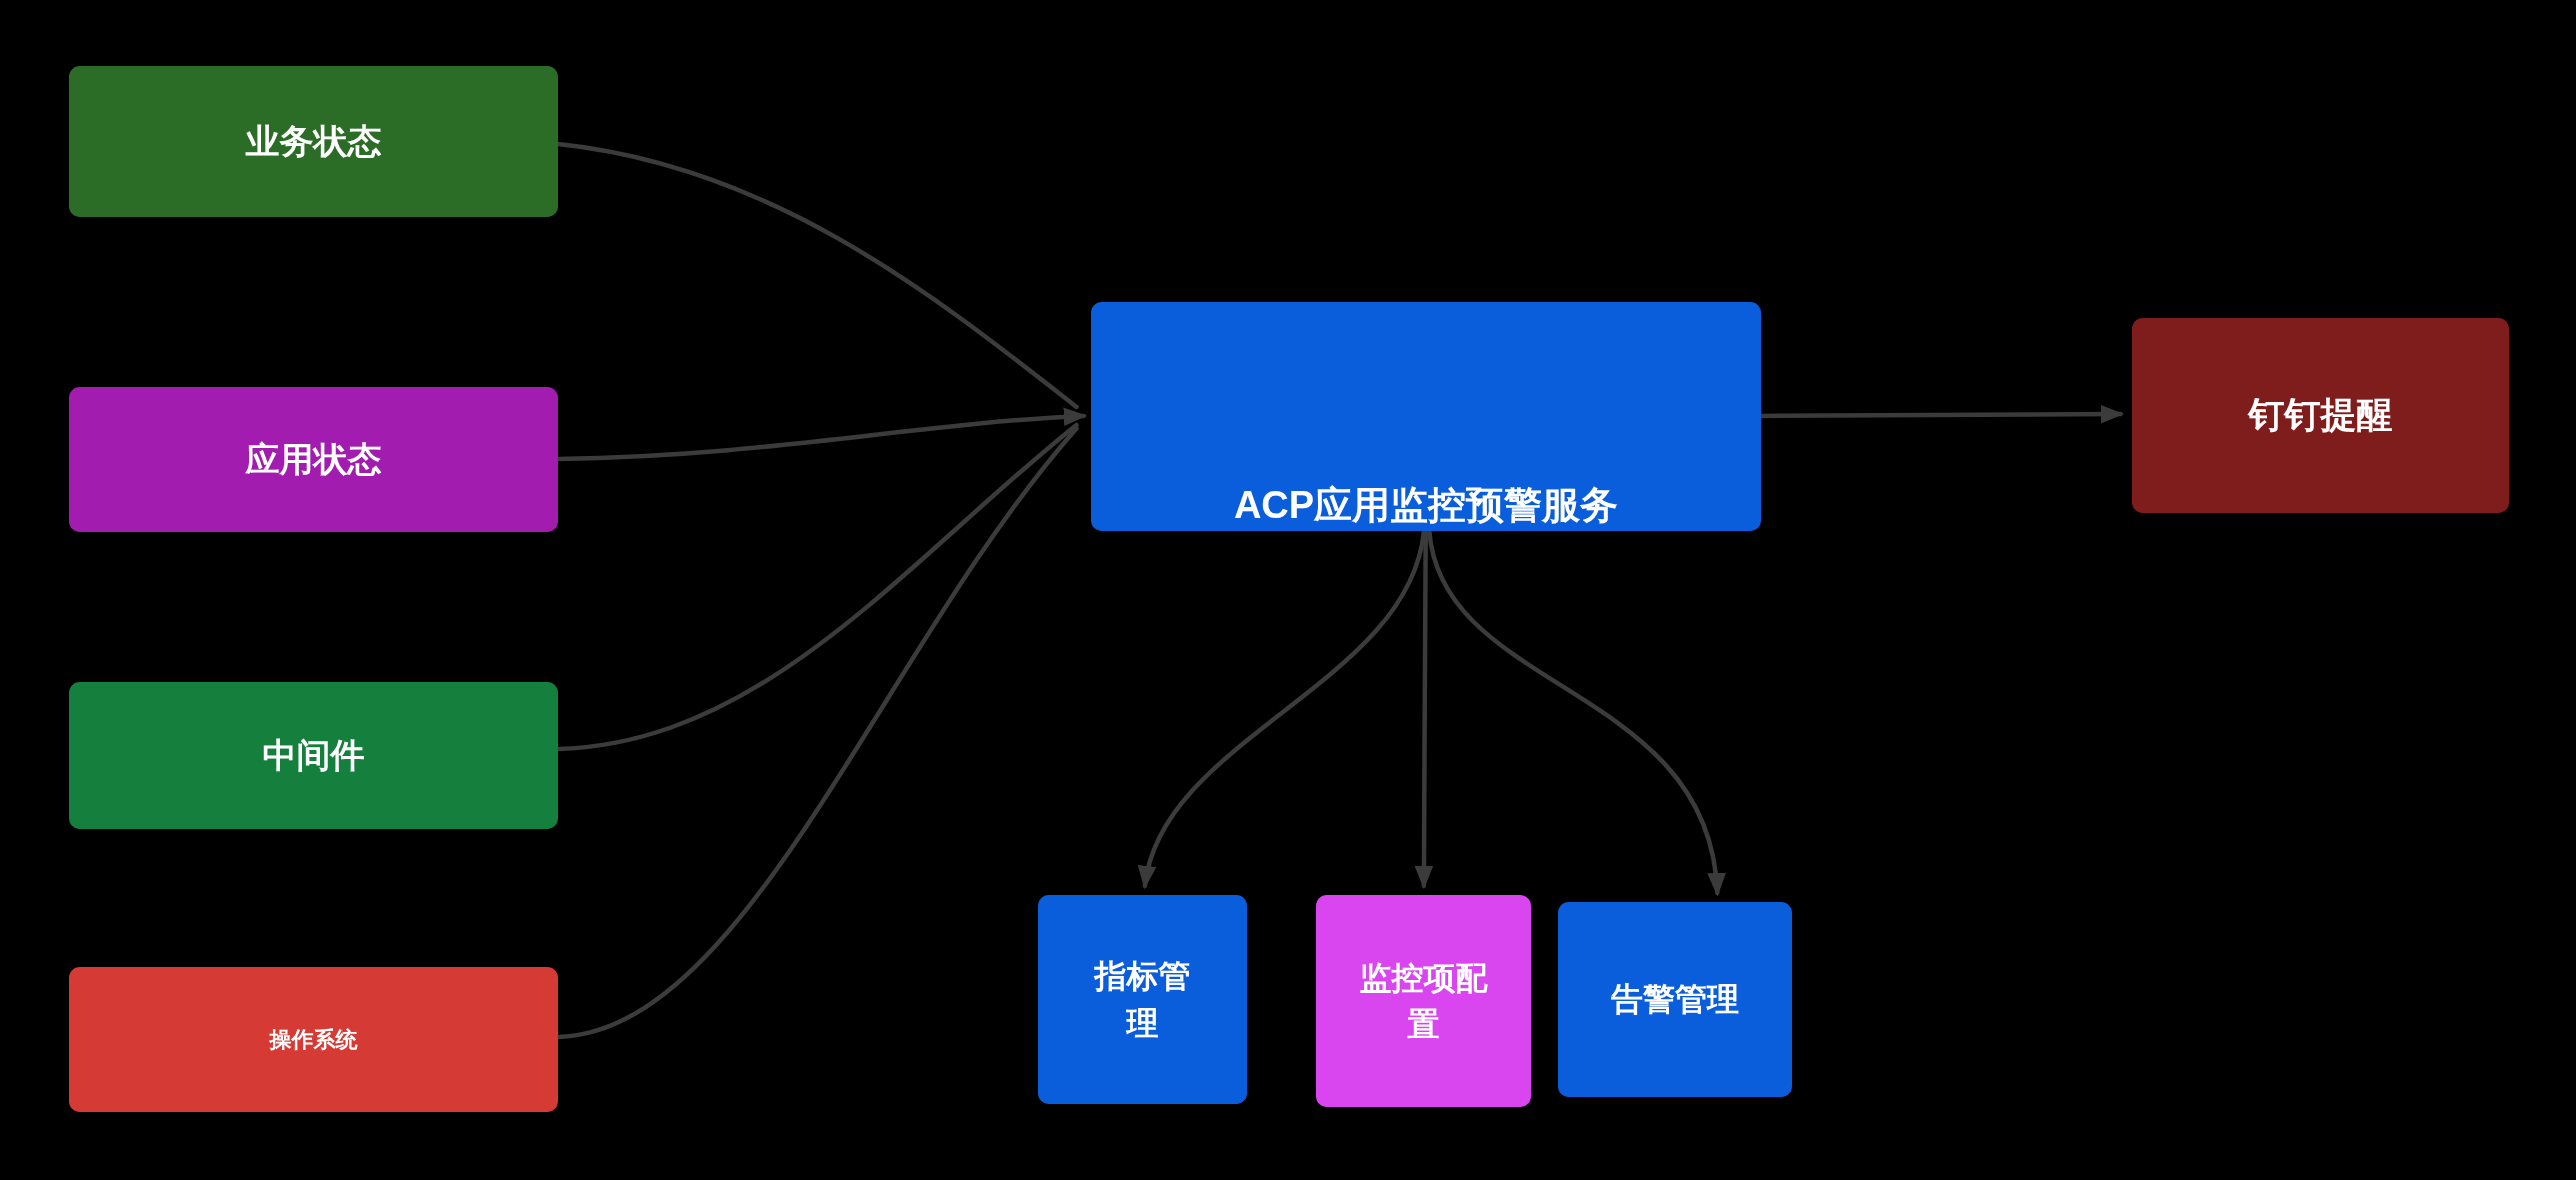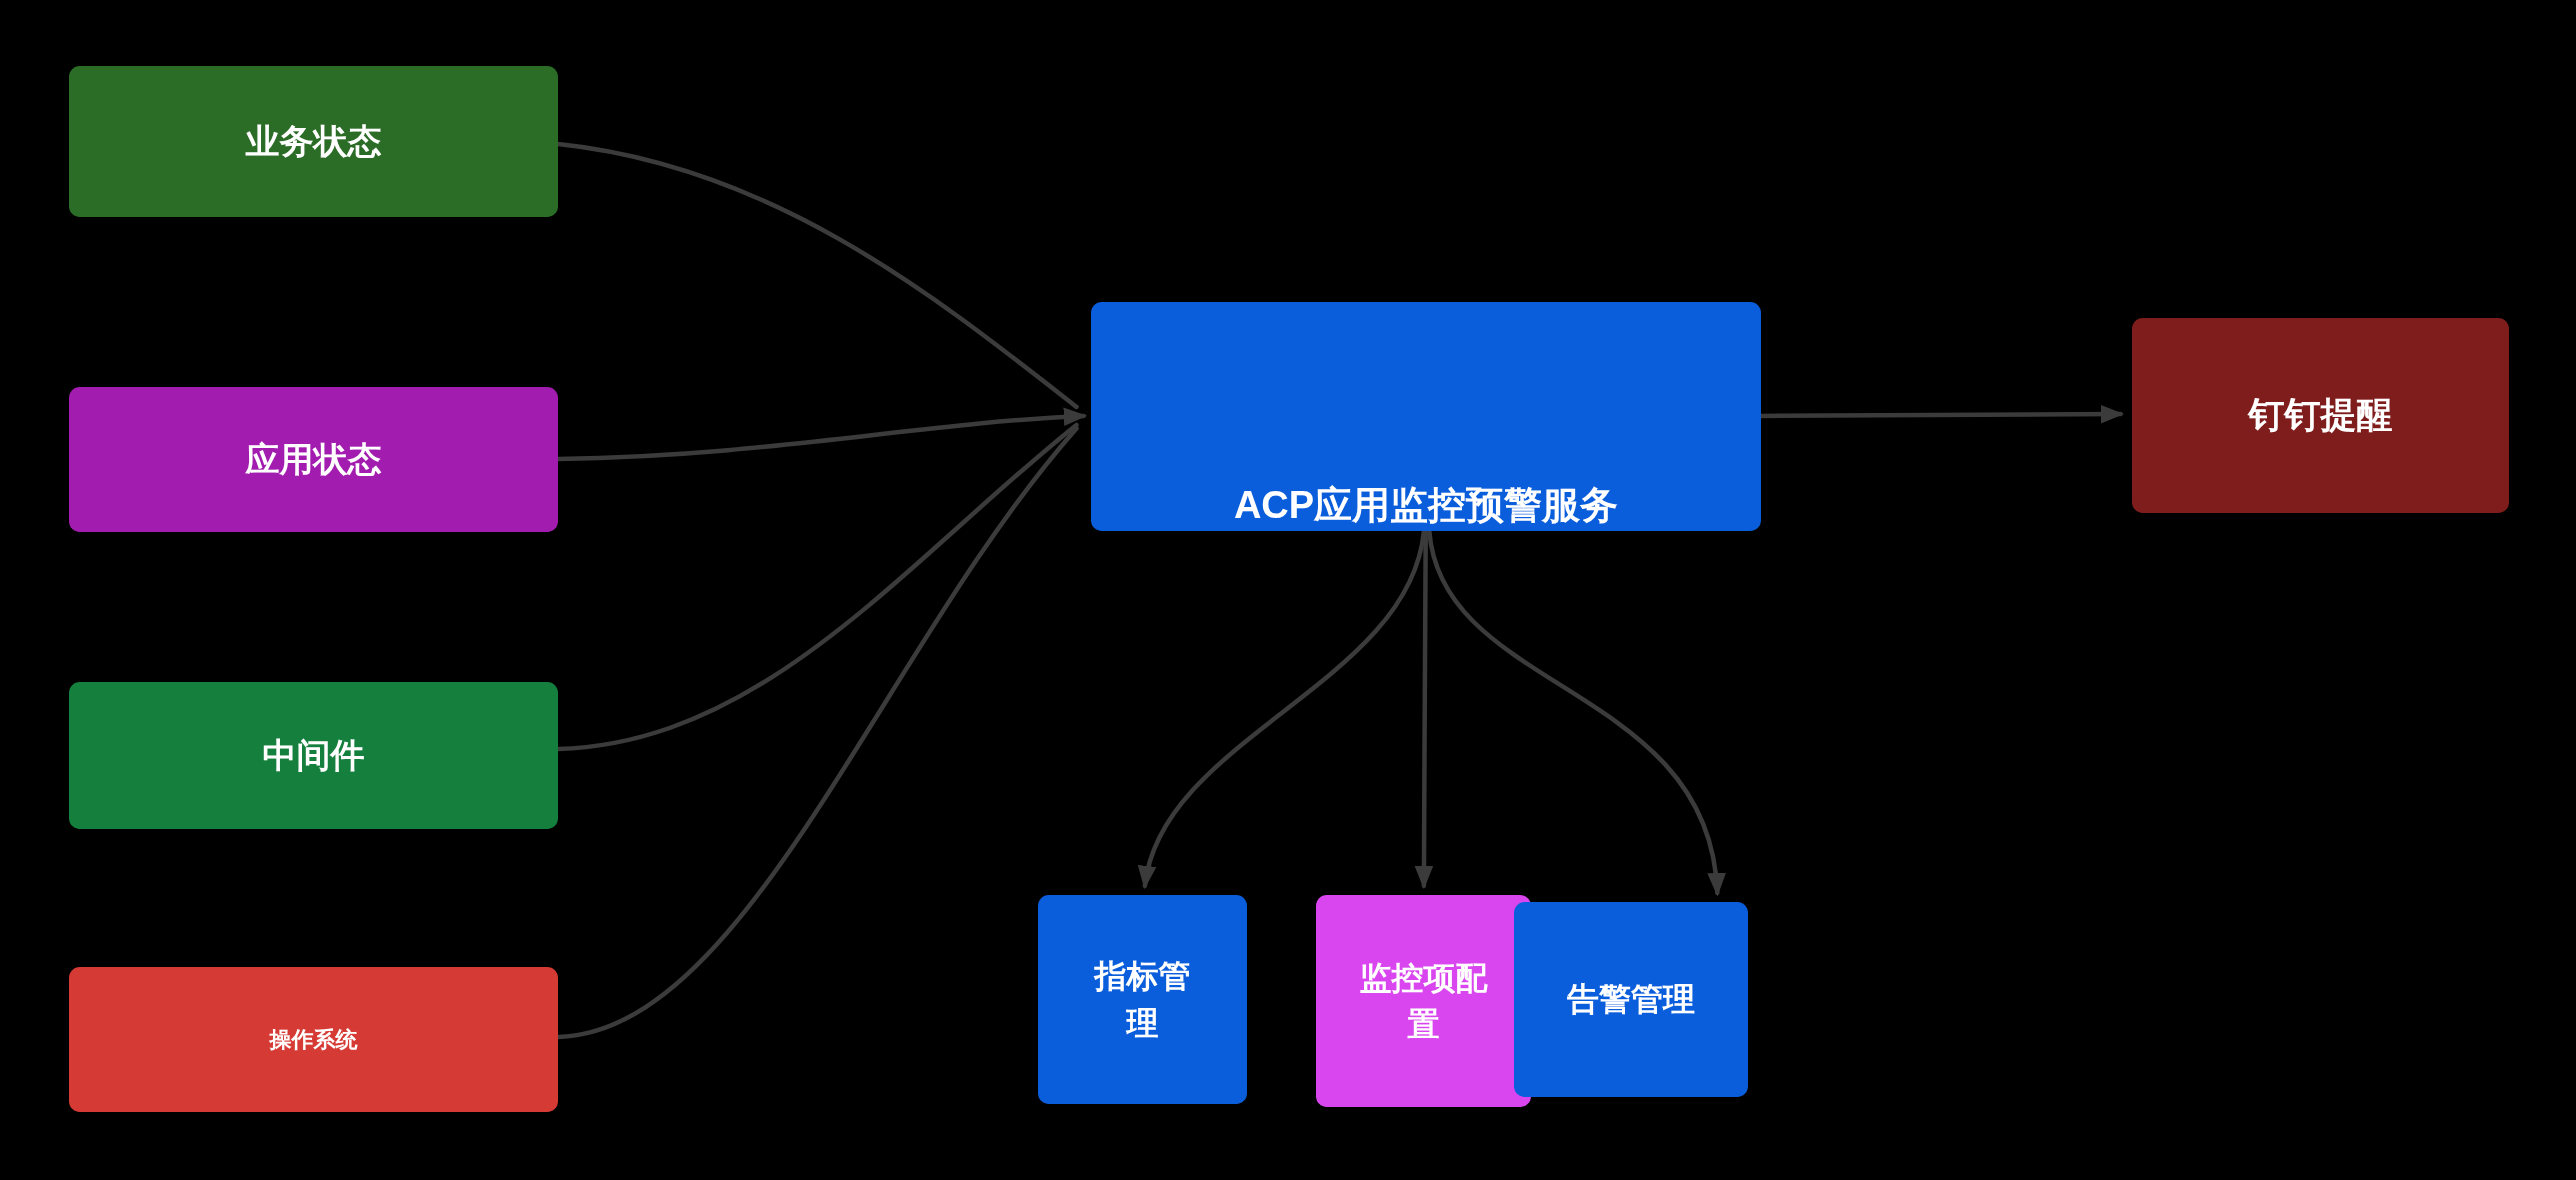--- a/index.html
+++ b/index.html
@@ -29,21 +29,21 @@
   }
   .node .label{display:block;width:100%;}
   .n-business  {left:69px;  top:66px;   width:489px; height:151px; font-size:34px;}
   .n-appstate  {left:69px;  top:387px;  width:489px; height:145px; font-size:34px;}
   .n-middleware{left:69px;  top:676px;  width:489px; height:147px; font-size:34px;}
   .n-os        {left:69px;  top:967px; width:489px; height:145px; font-size:22px;}
   .n-acp       {left:1091px;top:302px;  width:670px; height:229px; font-size:38px; padding:0 36px;}
   .n-dingtalk  {left:2132px;top:318px;  width:377px; height:195px; font-size:36px;}
   .n-metric    {left:1038px;top:895px;  width:209px; height:209px; font-size:32px; line-height:1.45; padding:12px 45px;}
   .n-monconf   {left:1316px;top:895px;  width:215px; height:212px; font-size:32px; line-height:1.45; padding:0 36px;}
-  .n-alert     {left:1514px;top:902px; width:234px; height:195px; font-size:32px; line-height:1.45; padding:0 36px;}
+  .n-alert     {left:1558px;top:902px; width:234px; height:195px; font-size:32px; line-height:1.45; padding:0 36px;}
 </style>
 </head>
 <body>
 
 <div class="canvas">
 
   <svg class="edges" viewBox="0 0 2862 1312" xmlns="http://www.w3.org/2000/svg">
     <defs>
       <marker id="arrow" viewBox="0 0 10 10" refX="8.5" refY="5" markerWidth="26" markerHeight="26" markerUnits="userSpaceOnUse" orient="auto-start-reverse">
         <path class="arrowhead" d="M 0 1 L 10 5 L 0 9 z"></path>

